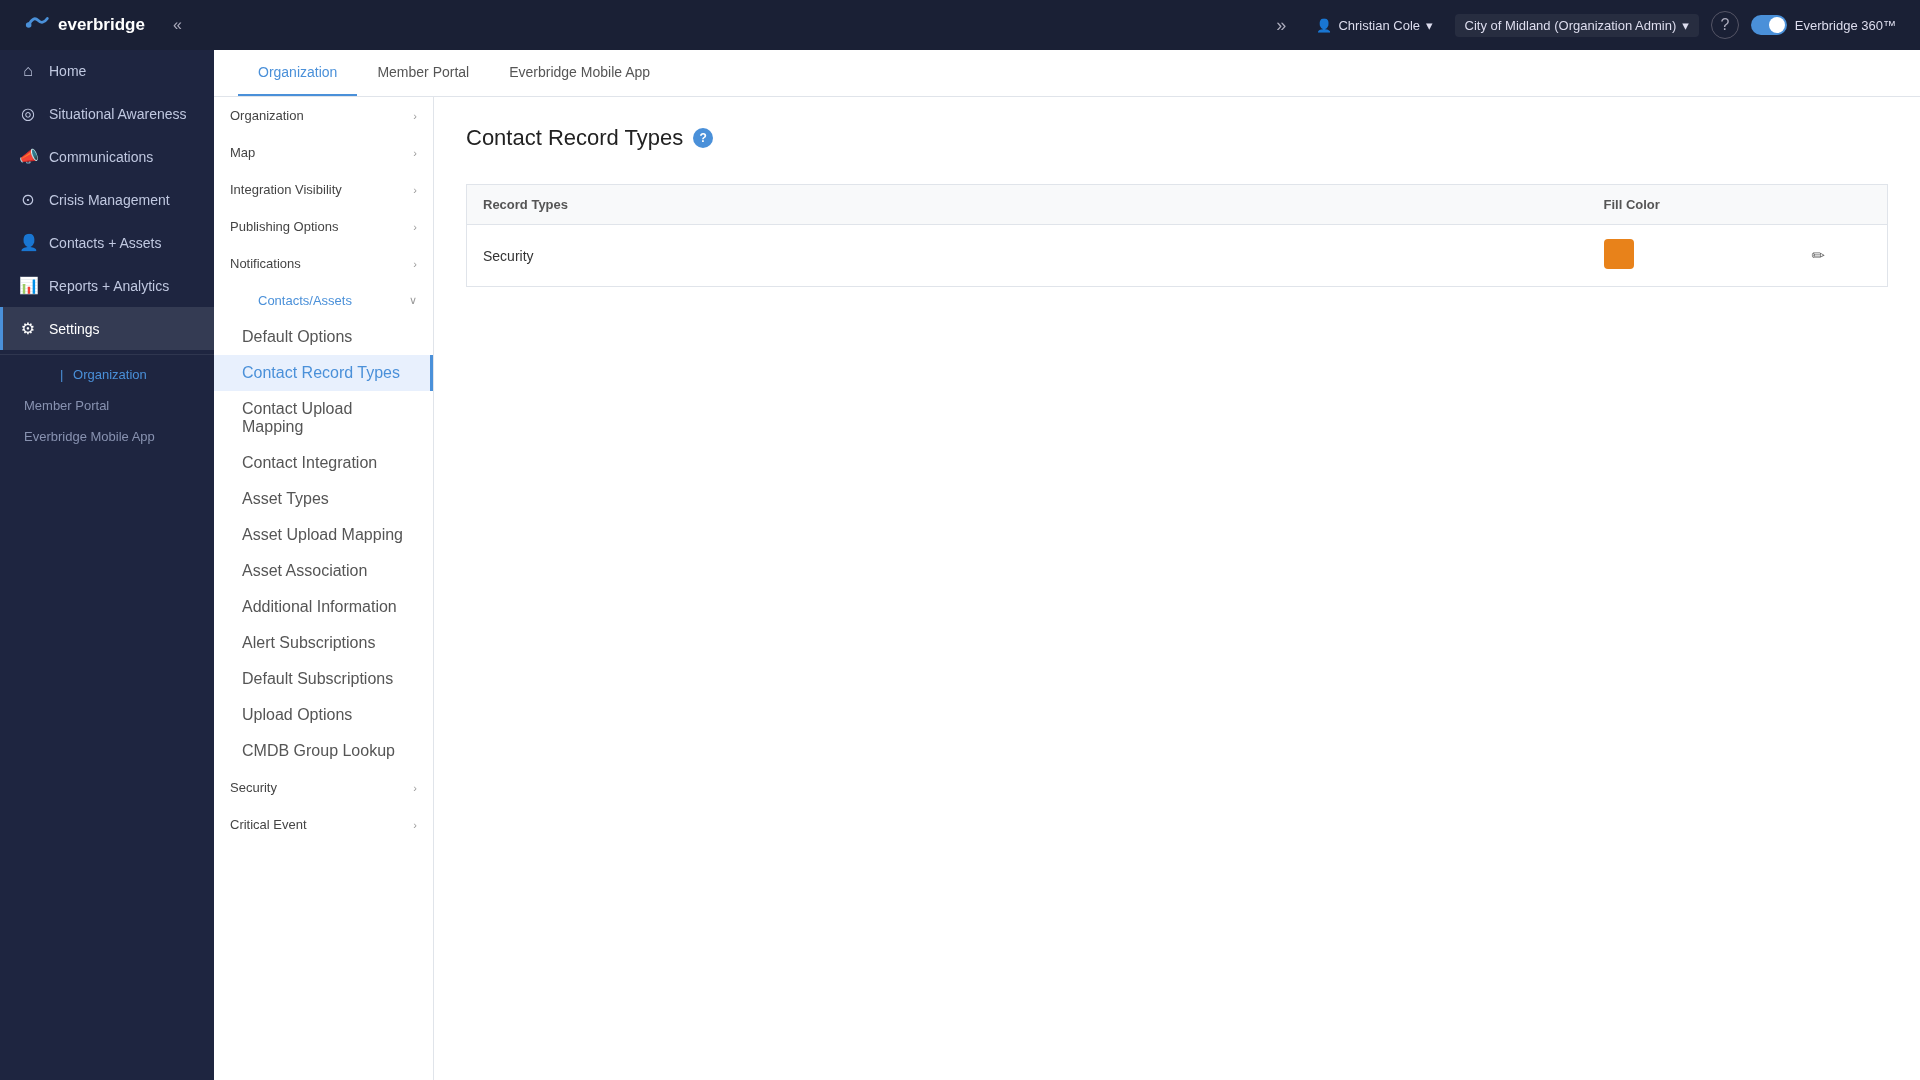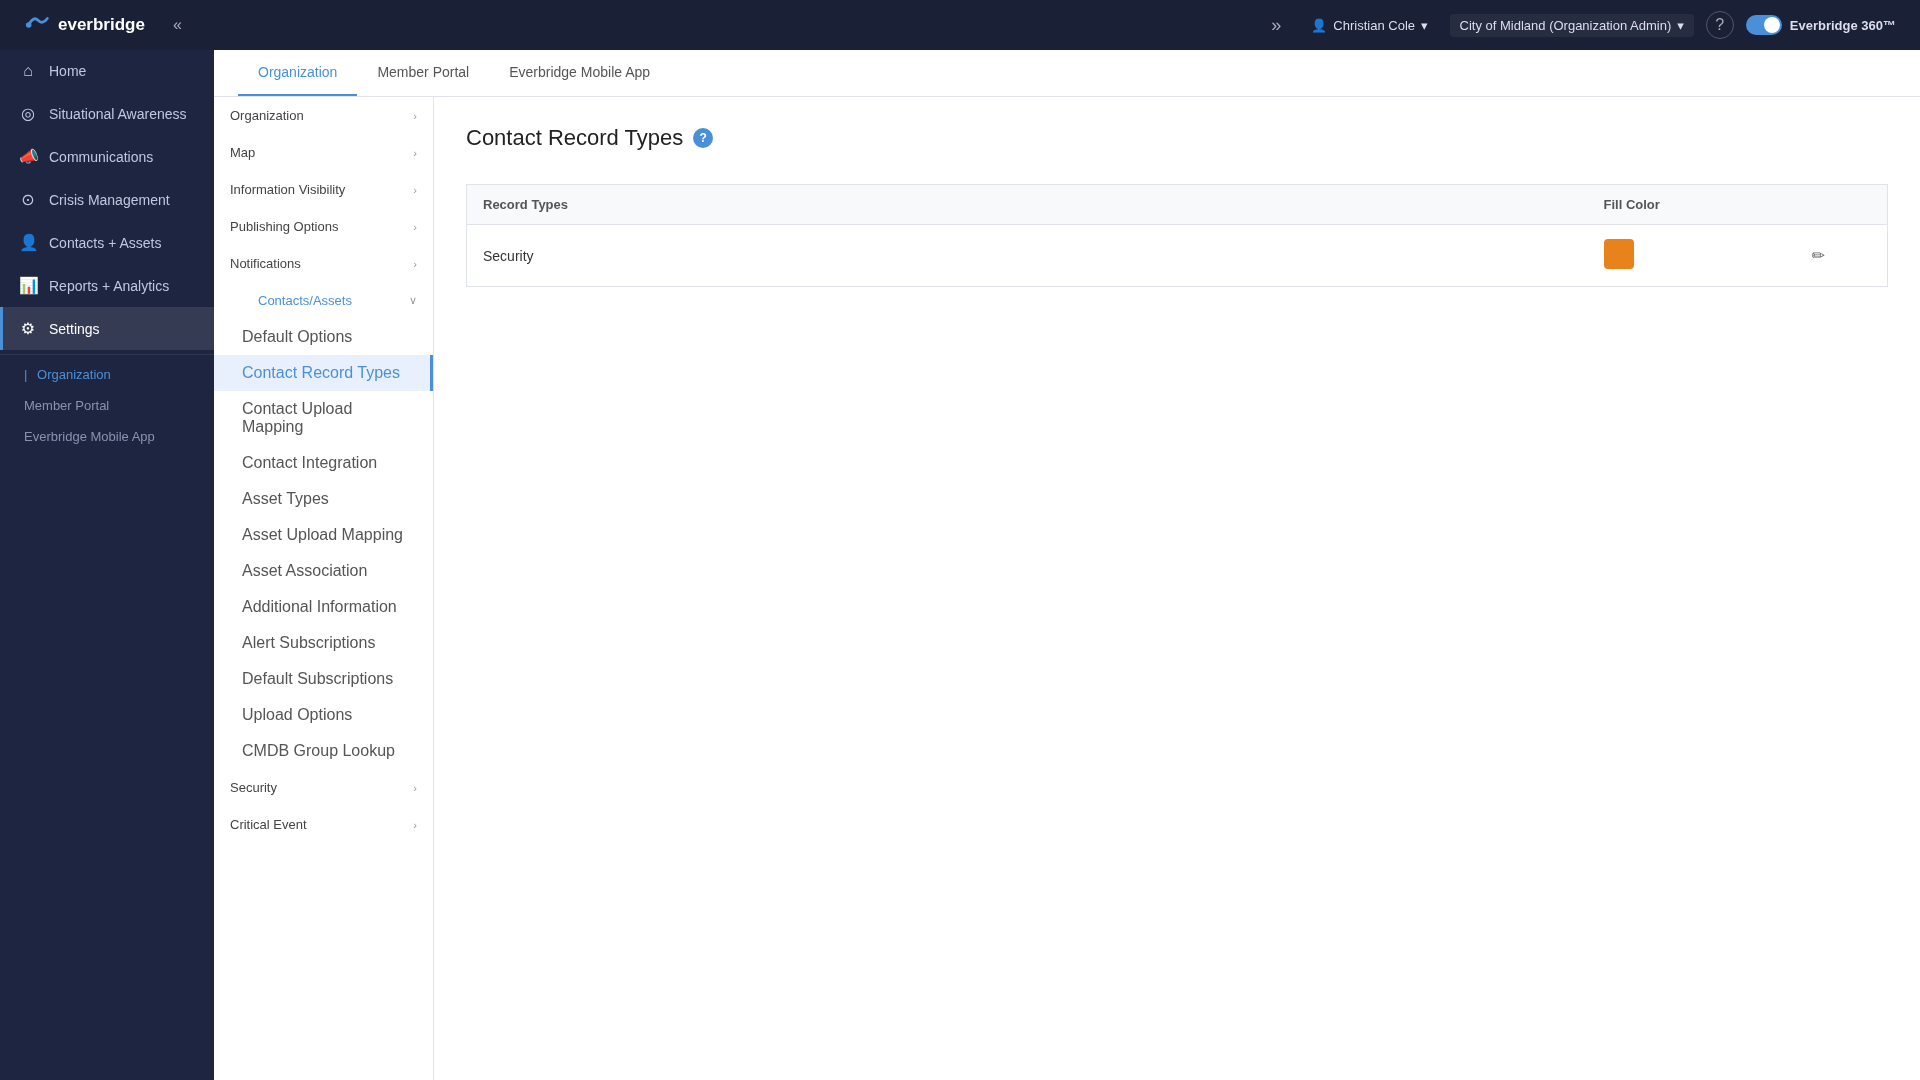--- a/index.html
+++ b/index.html
@@ -36,21 +36,21 @@
     .topnav-user {
       display: flex; align-items: center; gap: 6px; color: #dde; font-size: 13px; cursor: pointer; padding: 4px 10px; border-radius: 4px;
     }
     .topnav-org {
       display: flex; align-items: center; gap: 6px; color: #dde; font-size: 13px; cursor: pointer; padding: 4px 10px; border-radius: 4px; background: rgba(255,255,255,0.06);
     }
     .topnav-help {
       width: 28px; height: 28px; border-radius: 50%; border: 1px solid #556; display: flex; align-items: center; justify-content: center; color: #aab; cursor: pointer;
     }
     .topnav-360 {
-      display: flex; align-items: center; gap: 8px; color: #dde; font-size: 13px; font-weight: 700;
+      display: flex; align-items: center; gap: 8px; color: #dde; font-size: 13px; font-weight: 400;
     }
     .toggle-switch {
       width: 36px; height: 20px; background: #4a90d9; border-radius: 10px; position: relative; cursor: pointer;
     }
     .toggle-switch::after {
       content: ''; position: absolute; top: 2px; right: 2px; width: 16px; height: 16px; background: #fff; border-radius: 50%;
     }
 
     
     .sidebar {
@@ -61,21 +61,21 @@
       flex-shrink: 0;
       overflow-y: auto;
     }
     .sidebar-item {
       display: flex; align-items: center; gap: 12px; padding: 12px 16px; color: #c0c8e0; font-size: 14px; cursor: pointer; border-left: 3px solid transparent;
     }
     .sidebar-item.active { background: rgba(255,255,255,0.1); color: #fff; border-left-color: #4a90d9; }
     .sidebar-item .icon { width: 18px; text-align: center; font-size: 16px; }
     .sidebar-divider { height: 1px; background: rgba(255,255,255,0.08); margin: 4px 0; }
     .sidebar-sub { padding: 8px 16px 8px 24px; color: #8892b0; font-size: 13px; cursor: pointer; }
-    .sidebar-sub.active { color: #4a90d9; }
+    .sidebar-sub.active { color: #4a90d9; margin-left: 36px; }
 
     
     .main { flex: 1; display: flex; flex-direction: column; overflow: hidden; }
 
     
     .secondary-nav {
       background: #fff;
       border-bottom: 1px solid #e0e4ea;
       display: flex;
       padding: 0 24px;
@@ -257,21 +257,21 @@
       <div class="third-sidebar">
         <div class="third-nav-item">
           <span>Organization</span>
           <span class="chevron">›</span>
         </div>
         <div class="third-nav-item">
           <span>Map</span>
           <span class="chevron">›</span>
         </div>
         <div class="third-nav-item">
-          <span>Information Visibility</span>
+          <span>Integration Visibility</span>
           <span class="chevron">›</span>
         </div>
         <div class="third-nav-item">
           <span>Publishing Options</span>
           <span class="chevron">›</span>
         </div>
         <div class="third-nav-item">
           <span>Notifications</span>
           <span class="chevron">›</span>
         </div>

